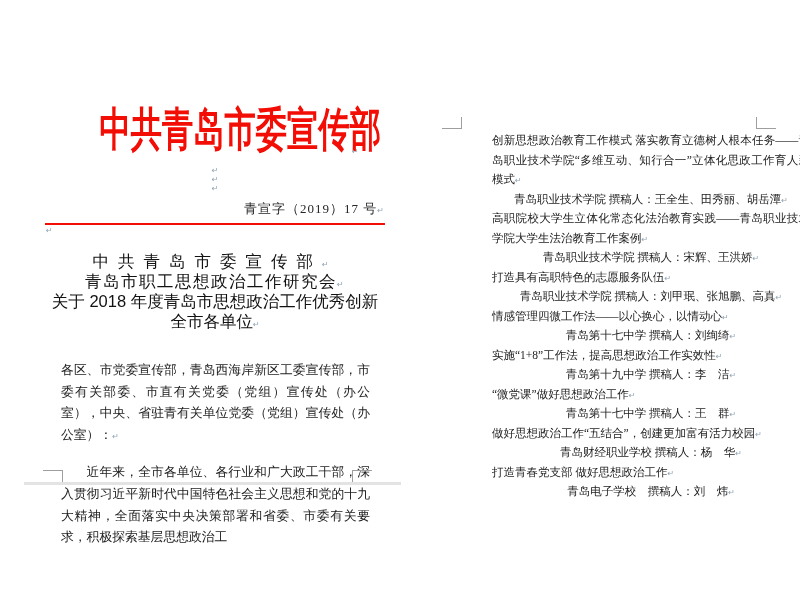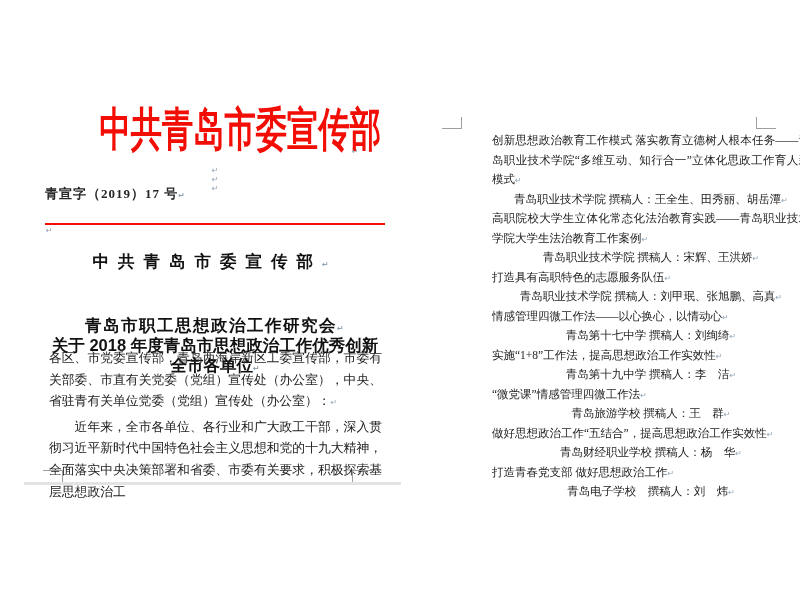--- a/index.html
+++ b/index.html
@@ -16,33 +16,33 @@
   }
   .pm{
     color:#8fa3b4;font-size:8px;line-height:8px;
     font-family:"DejaVu Sans","Liberation Sans",sans-serif;
   }
   .pm-stack{
     position:absolute;left:45px;top:166px;width:340px;text-align:center;
   }
   .pm-stack .pm{display:block;line-height:9px;}
   .docnum{
-    position:absolute;left:45px;top:185px;width:340px;text-align:left;
-    font-size:13px;letter-spacing:1px;font-weight:bold;color:#262626;
+    position:absolute;left:45px;top:200px;width:340px;text-align:right;
+    font-size:13px;letter-spacing:1px;font-weight:normal;color:#262626;
   }
   .redrule{position:absolute;left:45px;top:223px;width:340px;height:2px;}
   .rule-pm{position:absolute;left:46px;top:227px;}
   .headings{position:absolute;left:28px;top:251px;width:374px;text-align:center;
-    font-family:"Liberation Sans","DejaVu Sans",sans-serif;font-weight:bold;color:#111;}
+    font-family:"Liberation Sans","DejaVu Sans",sans-serif;font-weight:normal;color:#111;}
   .h-line{font-size:16.5px;line-height:20px;white-space:nowrap;}
   .h-spread{letter-spacing:9px;}
-  .h-sp2{letter-spacing:1.5px;margin-top:44px;}
+  .h-sp2{letter-spacing:1.5px;}
   .bodytext{position:absolute;left:45px;top:344px;width:341px;
     font-size:12.8px;line-height:21.6px;text-align:justify;color:#222;}
-  .bodytext p{margin:4px;}
+  .bodytext p{margin:16px;}
   .bodytext p.ind{text-indent:2em;}
   .corner{position:absolute;width:19px;height:11px;}
   .c-tr{border-top:1px solid #9e9e9e;border-right:1px solid #9e9e9e;}
   .c-tl{border-top:1px solid #9e9e9e;border-left:1px solid #9e9e9e;}
   .c-br{border-bottom:1px solid #9e9e9e;border-right:1px solid #9e9e9e;}
   .c-bl{border-bottom:1px solid #9e9e9e;border-left:1px solid #9e9e9e;}
   .pageline{position:absolute;left:24px;top:482px;width:377px;height:3px;background:#e3e3e3;}
   
   .rightcol{position:absolute;left:448px;top:131px;width:318px;
     font-size:11.5px;line-height:19.5px;color:#222;margin-left:44px;}
@@ -100,22 +100,22 @@
       <div class="rline t"><span>创新思想政治教育工作模式 落实教育立德树人根本任务——青岛职业技术学院“多维互动、知行合一”立体化思政工作育人新模式</span><span class="pm">↵</span></div>
       <div class="rline a"><span>青岛职业技术学院 撰稿人：王全生、田秀丽、胡岳潭</span><span class="pm">↵</span></div>
       <div class="rline t"><span>高职院校大学生立体化常态化法治教育实践——青岛职业技术学院大学生法治教育工作案例</span><span class="pm">↵</span></div>
       <div class="rline a"><span>青岛职业技术学院 撰稿人：宋辉、王洪娇</span><span class="pm">↵</span></div>
       <div class="rline t"><span>打造具有高职特色的志愿服务队伍</span><span class="pm">↵</span></div>
       <div class="rline a"><span>青岛职业技术学院 撰稿人：刘甲珉、张旭鹏、高真</span><span class="pm">↵</span></div>
       <div class="rline t"><span>情感管理四微工作法——以心换心，以情动心</span><span class="pm">↵</span></div>
       <div class="rline a"><span>青岛第十七中学 撰稿人：刘绚绮</span><span class="pm">↵</span></div>
       <div class="rline t"><span>实施“1+8”工作法，提高思想政治工作实效性</span><span class="pm">↵</span></div>
       <div class="rline a"><span>青岛第十九中学 撰稿人：李　洁</span><span class="pm">↵</span></div>
-      <div class="rline t"><span>“微党课”情感管理四微工作法</span><span class="pm">↵</span></div>
-      <div class="rline a"><span>青岛旅游学校 撰稿人：王　群</span><span class="pm">↵</span></div>
-      <div class="rline t"><span>做好思想政治工作“五结合”，提高思想政治工作实效性</span><span class="pm">↵</span></div>
+      <div class="rline t"><span>“微党课”做好思想政治工作</span><span class="pm">↵</span></div>
+      <div class="rline a"><span>青岛第十七中学 撰稿人：王　群</span><span class="pm">↵</span></div>
+      <div class="rline t"><span>做好思想政治工作“五结合”，创建更加富有活力校园</span><span class="pm">↵</span></div>
       <div class="rline a"><span>青岛财经职业学校 撰稿人：杨　华</span><span class="pm">↵</span></div>
       <div class="rline t"><span>打造青春党支部 做好思想政治工作</span><span class="pm">↵</span></div>
       <div class="rline a"><span>青岛电子学校　撰稿人：刘　炜</span><span class="pm">↵</span></div>
     </div>
   </div>
 
 </div>
 
 </body></html>

